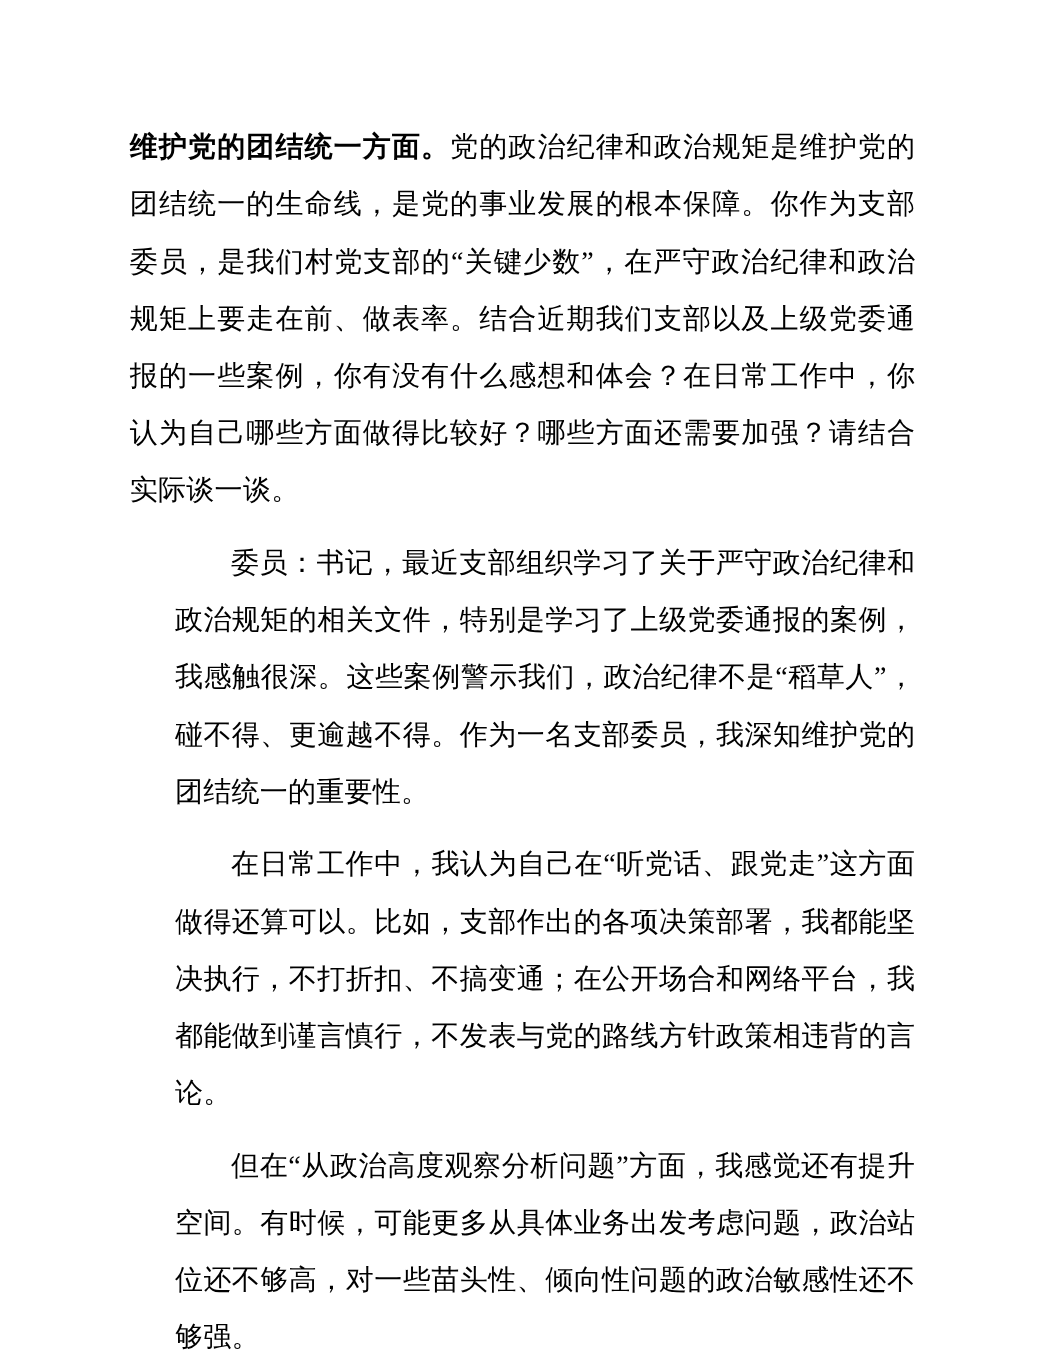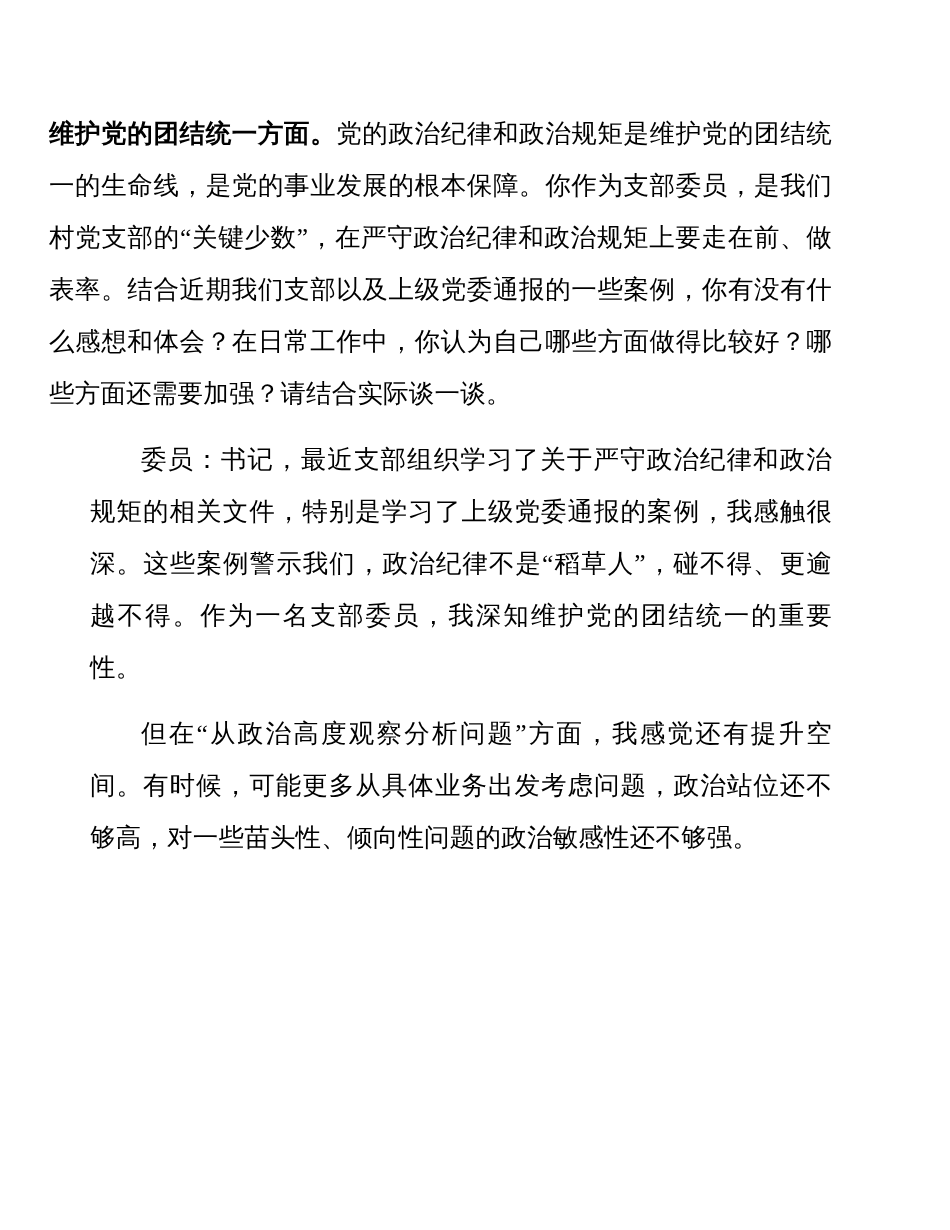--- a/index.html
+++ b/index.html
@@ -11,21 +11,21 @@
     width: 950px;
     height: 1230px;
     font-family: "Liberation Serif", "DejaVu Serif", serif;
     color: #000000;
     overflow: hidden;
   }
   .page {
     box-sizing: border-box;
     width: 950px;
     height: 1230px;
-    padding: 108px 118px 60px 49px;
+    padding: 108px 118px 60px 118px;
     background: #ffffff;
   }
   .doc-body {
     display: block;
   }
   p.para {
     margin: 0 0 0 0;
     font-size: 25.5px;
     line-height: 52px;
     text-align: justify;
@@ -47,17 +47,18 @@
 </head>
 <body>
 
 <div class="page">
   <div class="doc-body">
 
     <p class="para"><span class="lead">维护党的团结统一方面。</span><span>党的政治纪律和政治规矩是维护党的团结统一的生命线，是党的事业发展的根本保障。你作为支部委员，是我们村党支部的“关键少数”，在严守政治纪律和政治规矩上要走在前、做表率。结合近期我们支部以及上级党委通报的一些案例，你有没有什么感想和体会？在日常工作中，你认为自己哪些方面做得比较好？哪些方面还需要加强？请结合实际谈一谈。</span></p>
 
     <p class="para indent spaced"><span>委员：书记，最近支部组织学习了关于严守政治纪律和政治规矩的相关文件，特别是学习了上级党委通报的案例，我感触很深。这些案例警示我们，政治纪律不是“稻草人”，碰不得、更逾越不得。作为一名支部委员，我深知维护党的团结统一的重要性。</span></p>
 
+    <p class="para indent spaced"><span>在日常工作中，我认为自己在“听党话、跟党走”这方面做得还算可以。比如，支部作出的各项决策部署，我都能坚决执行，不打折扣、不搞变通；在公开场合和网络平台，我都能做到谨言慎行，不发表与党的路线方针政策相违背的言论。</span></p>
 
     <p class="para indent spaced"><span>但在“从政治高度观察分析问题”方面，我感觉还有提升空间。有时候，可能更多从具体业务出发考虑问题，政治站位还不够高，对一些苗头性、倾向性问题的政治敏感性还不够强。</span></p>
 
   </div>
 </div>
 
 </body></html>

